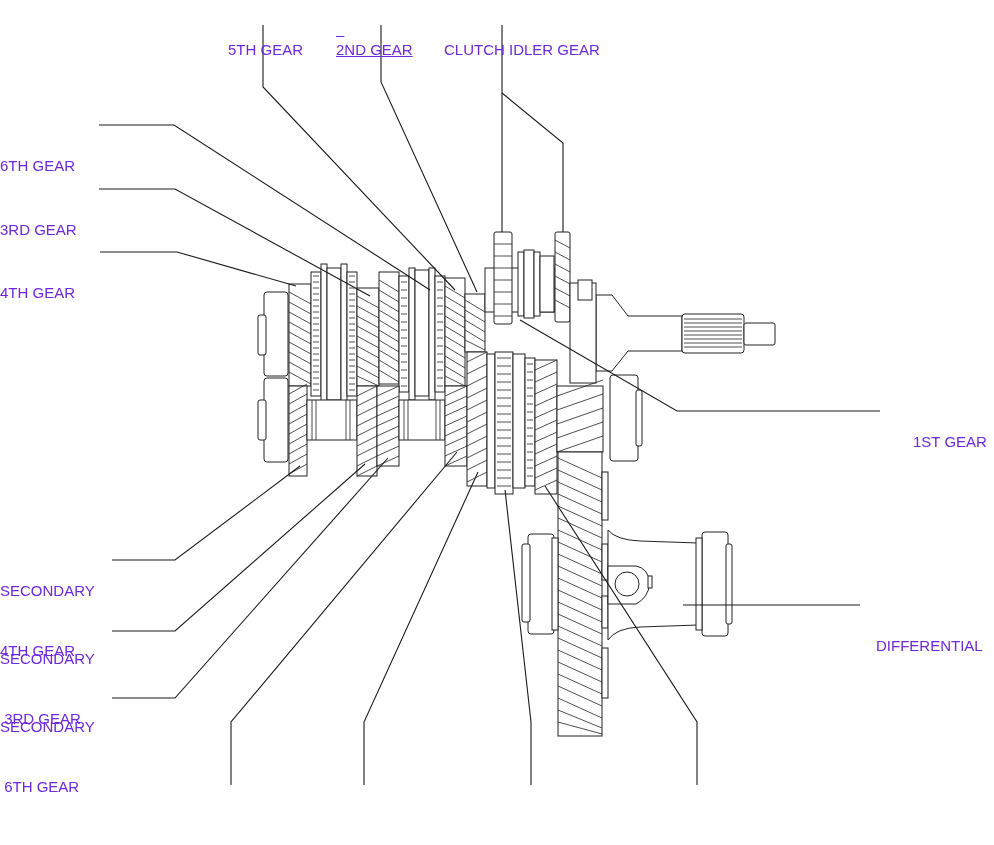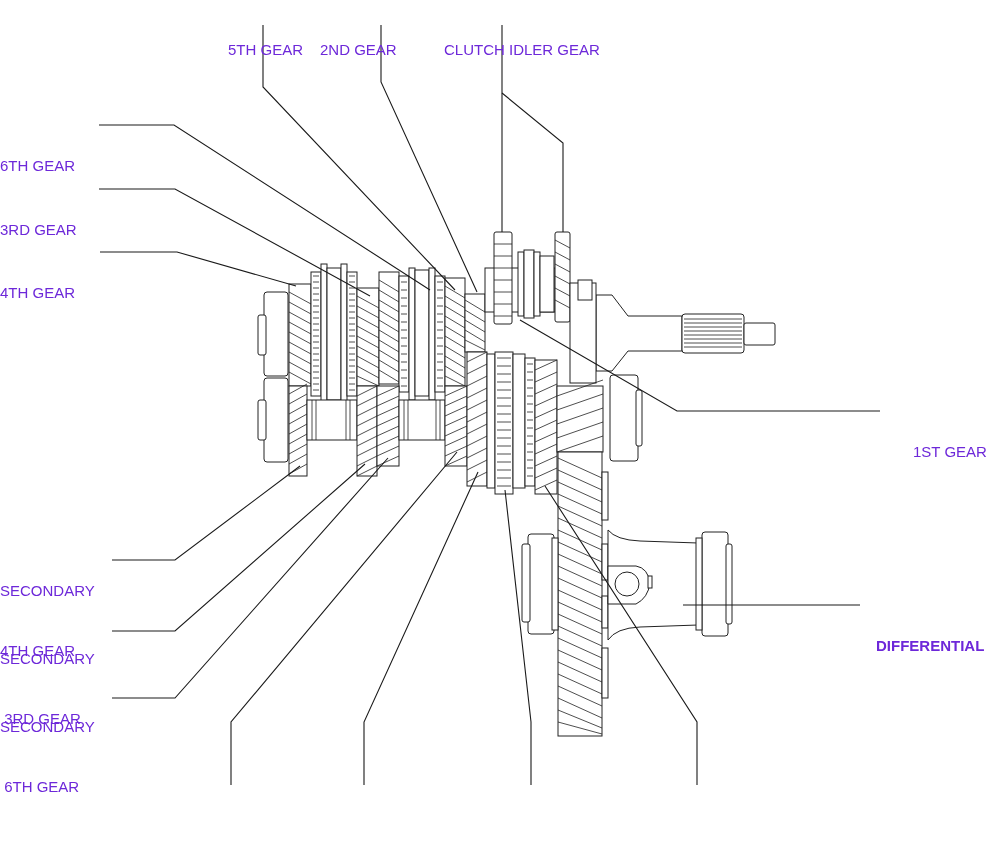--- a/index.html
+++ b/index.html
@@ -210,21 +210,21 @@
     <polyline class="leader" points="697,785 697,722 545,486"></polyline>
 
     <polyline class="leader" points="880,411 677,411 520,320"></polyline>
     <line class="leader" x1="683" y1="605" x2="860" y2="605"></line>
   </g>
 </svg>
 
 <div class="lbl" style="left:228px; top:0px;">
   <span>5TH GEAR</span>
 </div>
-<div class="lbl" style="left:320px; top:0px;">
+<div class="lbl" style="left:336px; top:0px;text-decoration:underline;">
   <span>2ND GEAR</span>
 </div>
 <div class="lbl" style="left:444px; top:0px;">
   <span>CLUTCH IDLER GEAR</span>
 </div>
 
 <div class="lbl" style="left:0px; top:116px;">
   <span>6TH GEAR</span>
 </div>
 <div class="lbl" style="left:0px; top:180px;">
@@ -239,24 +239,24 @@
 </div>
 <div class="lbl" style="left:0px; top:609px;">
   <span>SECONDARY</span>
   <span> 3RD GEAR</span>
 </div>
 <div class="lbl" style="left:0px; top:677px;">
   <span>SECONDARY</span>
   <span> 6TH GEAR</span>
 </div>
 
-<div class="lbl" style="left:913px; top:402px;">
+<div class="lbl" style="left:913px; top:392px;">
   <span>1ST GEAR</span>
 </div>
-<div class="lbl" style="left:876px; top:596px;font-weight:bold;">
+<div class="lbl" style="left:876px; top:596px;">
   <span>DIFFERENTIAL</span>
 </div>
 
 <div class="lbl" style="left:178px; top:802px;">
   <span>SECONDARY</span>
   
 </div>
 <div class="lbl" style="left:312px; top:802px;">
   <span>SECONDARY</span>
   

